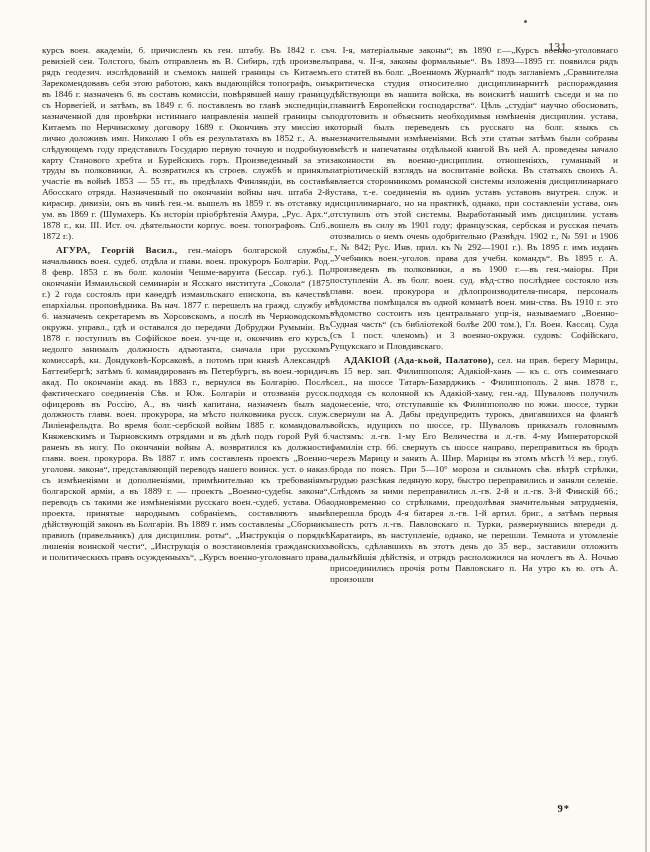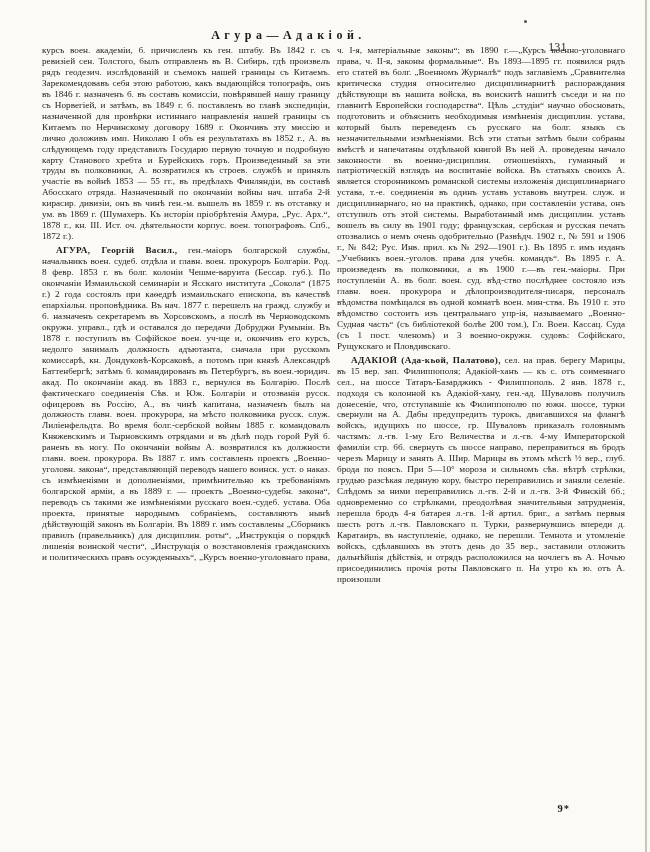--- a/index.html
+++ b/index.html
@@ -40,21 +40,20 @@
     top: 13px;
     font-size: 11.5px;
     letter-spacing: 0.5px;
   }
   .columns {
     position: absolute;
     top: 45px;
     left: 42px;
     width: 584px;
     display: flex;
-    gap: 7px;
   }
   .column {
     width: 288px;
     font-size: 9.2px;
     line-height: 10.95px;
     text-align: justify;
     word-spacing: 0.4px;
   }
   .column p {
     margin: 0;
@@ -94,21 +93,20 @@
     background: #55524c;
     border-radius: 50%;
   }
 </style>
 </head>
 <body>
 
 <div class="page">
 
   <div class="running-head">
-    <div class="running-title">Агура—Адакіой.</div>
     <div class="page-number">131</div>
   </div>
 
   <div class="scan-speck"></div>
 
   <div class="columns">
 
     <div class="column">
       <p><span>курсъ воен. академіи, б. причисленъ къ ген. штабу. Въ 1842 г. съ ревизіей сен. Толстого, былъ отправленъ въ В. Сибирь, гдѣ произвелъ рядъ геодезич. изслѣдованій и съемокъ нашей границы съ Китаемъ. Зарекомендовавъ себя этою работою, какъ выдающійся топографъ, онъ въ 1846 г. назначенъ б. въ составъ комиссіи, повѣрявшей нашу границу съ Норвегіей, и затѣмъ, въ 1849 г. б. поставленъ во главѣ экспедиціи, назначенной для провѣрки истиннаго направленія нашей границы съ Китаемъ по Нерчинскому договору 1689 г. Окончивъ эту миссію и лично доложивъ имп. Николаю I объ ея результатахъ въ 1852 г., А. въ слѣдующемъ году представилъ Государю первую точную и подробную карту Станового хребта и Бурейскихъ горъ. Произведенный за эти труды въ полковники, А. возвратился къ строев. службѣ и принялъ участіе въ войнѣ 1853 — 55 гг., въ предѣлахъ Финляндіи, въ составѣ Абосскаго отряда. Назначенный по окончаніи войны нач. штаба 2-й кирасир. дивизіи, онъ въ чинѣ ген.-м. вышелъ въ 1859 г. въ отставку и ум. въ 1869 г. (Шумахеръ. Къ исторіи пріобрѣтенія Амура, „Рус. Арх.“, 1878 г., кн. III. Ист. оч. дѣятельности корпус. воен. топографовъ. Спб., 1872 г.).</span></p>
       <p class="entry"><span class="headword">АГУРА, Георгій Васил.,</span><span> ген.-маіоръ болгарской службы, начальникъ воен. судеб. отдѣла и главн. воен. прокуроръ Болгаріи. Род. 8 февр. 1853 г. въ болг. колоніи Чешме-варуита (Бессар. губ.). По окончаніи Измаильской семинаріи и Ясскаго института „Сокола“ (1875 г.) 2 года состоялъ при каѳедрѣ измаильскаго епископа, въ качествѣ епархіальн. проповѣдника. Въ нач. 1877 г. перешелъ на гражд. службу и б. назначенъ секретаремъ въ Хорсовскомъ, а послѣ въ Черноводскомъ окружн. управл., гдѣ и оставался до передачи Добруджи Румыніи. Въ 1878 г. поступилъ въ Софійское воен. уч-ще и, окончивъ его курсъ, недолго занималъ должность адъютанта, сначала при русскомъ комиссарѣ, кн. Дондуковѣ-Корсаковѣ, а потомъ при князѣ Александрѣ Баттенбергѣ; затѣмъ б. командированъ въ Петербургъ, въ воен.-юридич. акад. По окончаніи акад. въ 1883 г., вернулся въ Болгарію. Послѣ фактическаго соединенія Сѣв. и Юж. Болгаріи и отозванія русск. офицеровъ въ Россію, А., въ чинѣ капитана, назначенъ былъ на должность главн. воен. прокурора, на мѣсто полковника русск. служ. Лиліенфельдта. Во время болг.-сербской войны 1885 г. командовалъ Княжевскимъ и Тырновскимъ отрядами и въ дѣлѣ подъ горой Руй б. раненъ въ ногу. По окончаніи войны А. возвратился къ должности главн. воен. прокурора. Въ 1887 г. имъ составленъ проектъ „Военно-уголовн. закона“, представляющій переводъ нашего воинск. уст. о наказ. съ измѣненіями и дополненіями, примѣнительно къ требованіямъ болгарской арміи, а въ 1889 г. — проектъ „Военно-судебн. закона“, переводъ съ такими же измѣненіями русскаго воен.-судеб. устава. Оба проекта, принятые народнымъ собраніемъ, составляютъ нынѣ дѣйствующій законъ въ Болгаріи. Въ 1889 г. имъ составлены „Сборникъ правилъ (правельникъ) для дисциплин. роты“, „Инструкція о порядкѣ лишенія воинской чести“, „Инструкція о возстановленія гражданскихъ и политическихъ правъ осужденныхъ“, „Курсъ военно-уголовнаго права,</span></p>

